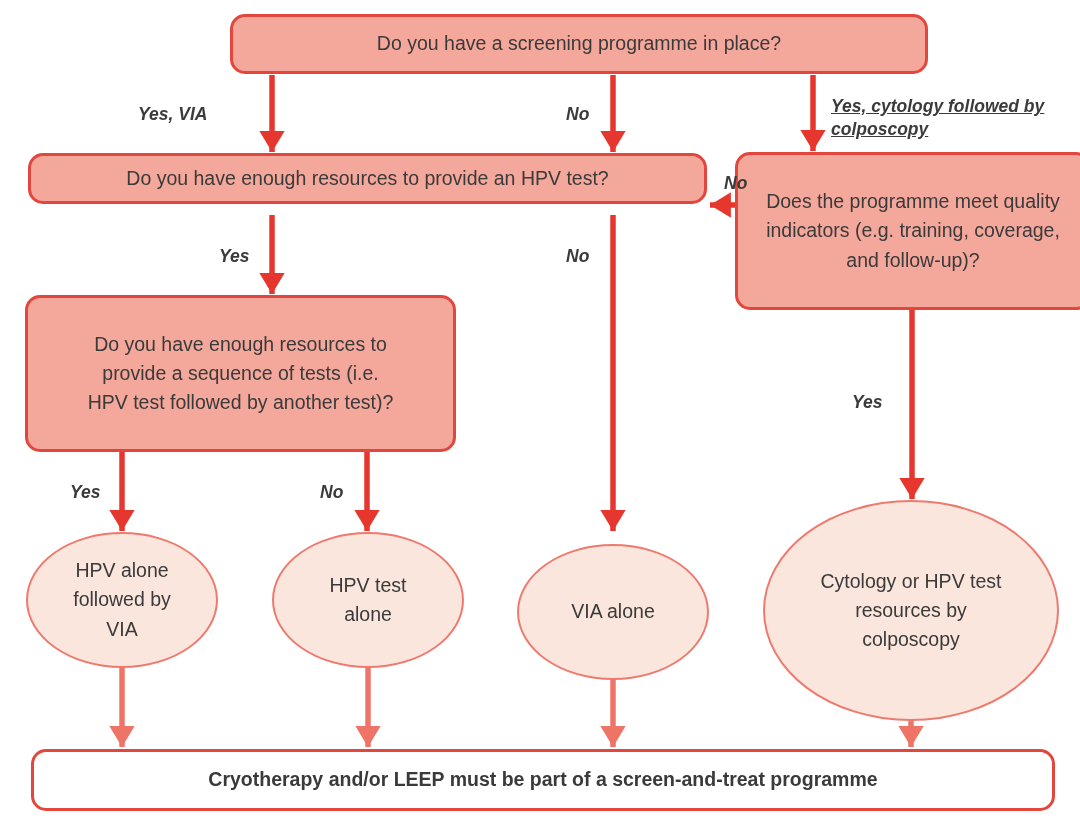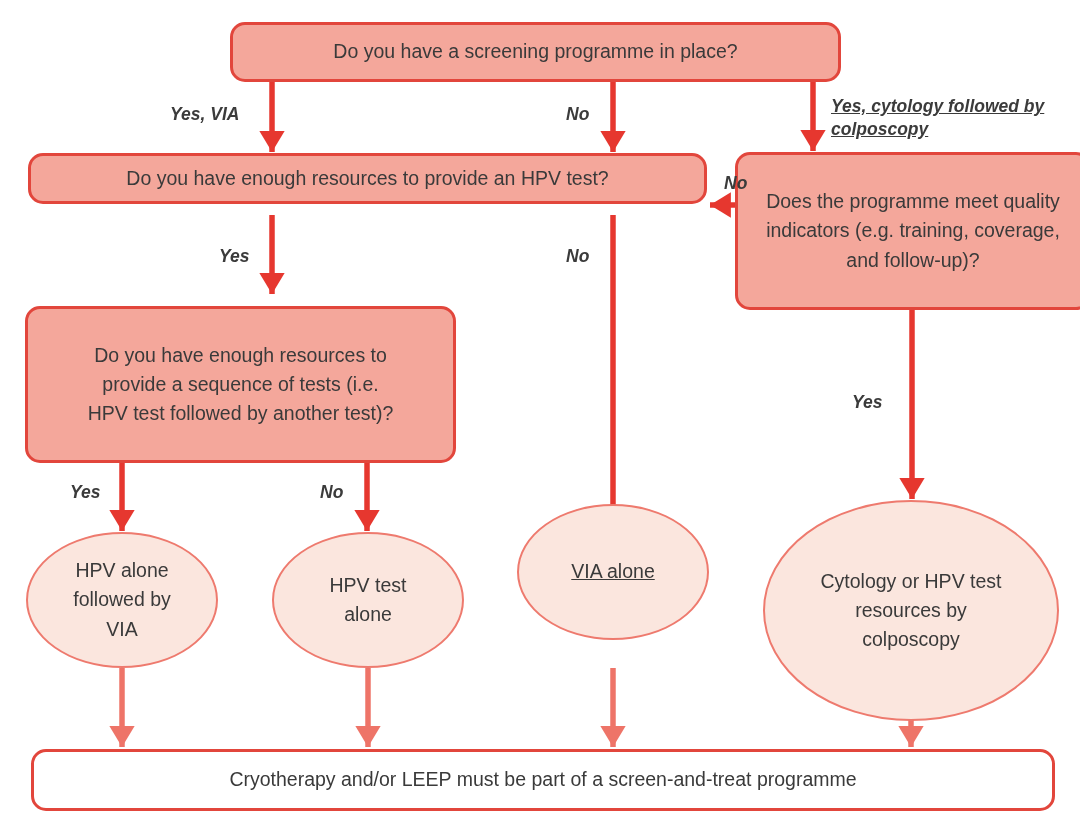--- a/index.html
+++ b/index.html
@@ -36,31 +36,31 @@
     background:#ffffff;
     border:3px solid var(--box-border);
     border-radius:15px;
   }
   .edge-label{
     position:absolute;font-size:17.5px;font-weight:bold;font-style:italic;
     color:#3b3b3b;line-height:1.3;white-space:nowrap;
   }
   .edge-label.wrap{white-space:normal;text-decoration:underline;}
   
-  #n-screening{left:230px;top:14px;width:611px;height:60px;margin-top:8px;}
+  #n-screening{left:230px;top:14px;width:698px;height:60px;}
   #n-hpv-resources{left:28px;top:153px;width:679px;height:51px;}
-  #n-sequence{left:25px;top:295px;width:431px;height:157px;padding:0 55px;margin-top:11px;}
+  #n-sequence{left:25px;top:295px;width:431px;height:157px;padding:0 55px;}
   #n-quality{left:735px;top:152px;width:356px;height:158px;padding:0 22px;}
   #n-hpv-then-via{left:26px;top:532px;width:192px;height:136px;padding:0 38px;}
   #n-hpv-alone{left:272px;top:532px;width:192px;height:136px;padding:0 38px;}
-  #n-via-alone{left:517px;top:504px;width:192px;height:136px;padding:0 42px;text-decoration:underline;}
+  #n-via-alone{left:517px;top:544px;width:192px;height:136px;padding:0 42px;}
   #n-cytology{left:763px;top:500px;width:296px;height:221px;padding:0 44px;}
-  #n-treatment{left:31px;top:749px;width:1024px;height:62px;}
+  #n-treatment{left:31px;top:749px;width:1024px;height:62px;font-weight:bold;}
   
-  #l-yes-via{left:138px;top:103px;margin-left:32px;}
+  #l-yes-via{left:138px;top:103px;}
   #l-no-center{left:566px;top:103px;}
   #l-yes-cyto{left:831px;top:95px;width:214px;}
   #l-no-quality{left:724px;top:172px;}
   #l-yes-hpv{left:219px;top:245px;}
   #l-no-hpv{left:566px;top:245px;}
   #l-yes-seq{left:70px;top:481px;}
   #l-no-seq{left:320px;top:481px;}
   #l-yes-quality{left:852px;top:391px;}
 </style>
 </head>

